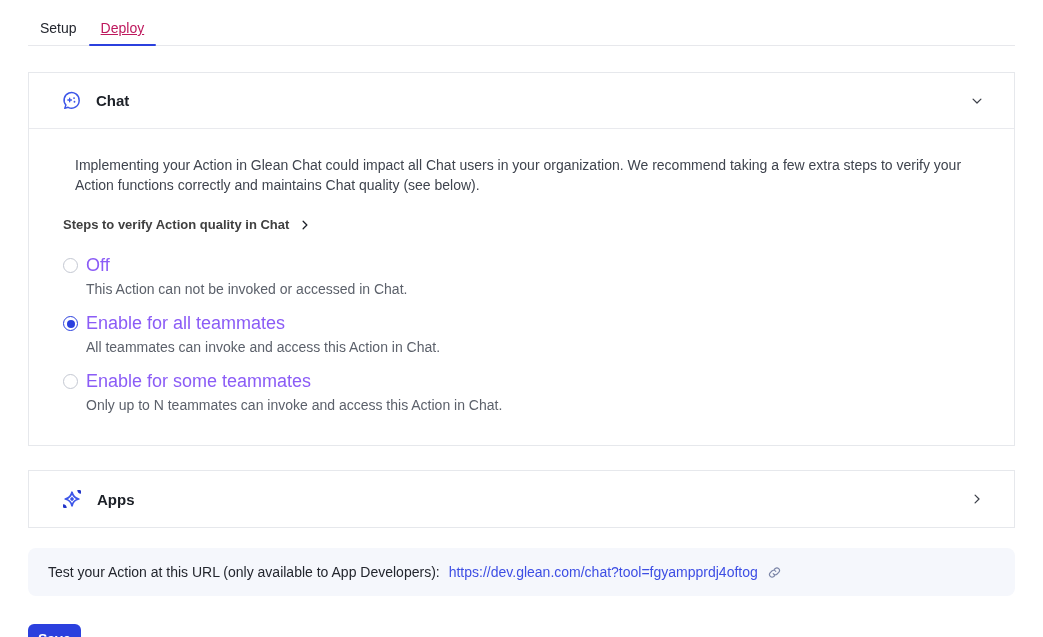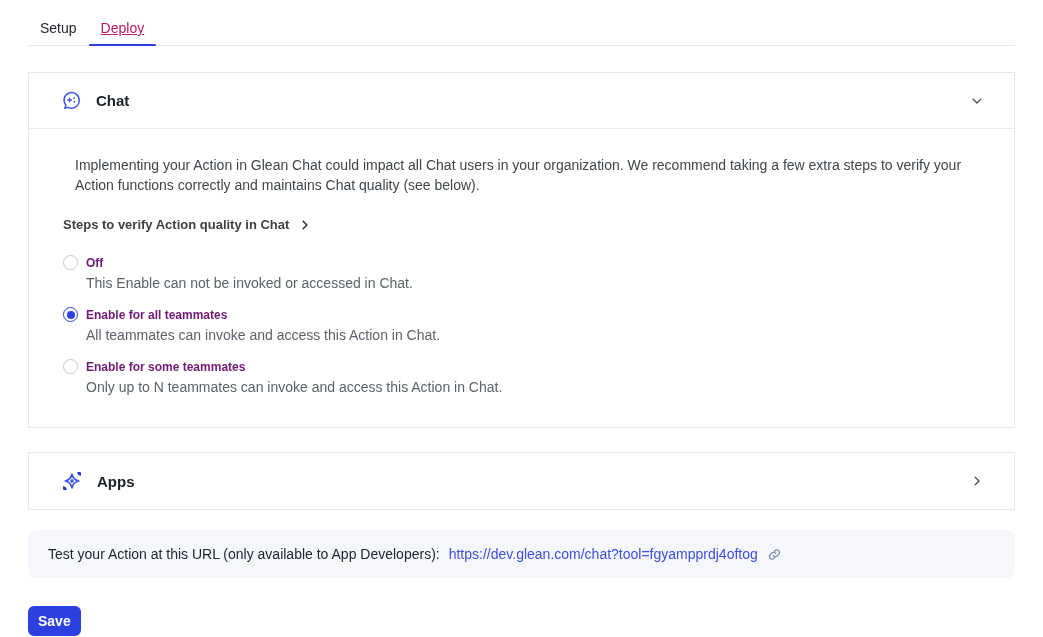--- a/index.html
+++ b/index.html
@@ -64,21 +64,21 @@
     width: 15px; height: 15px; border-radius: 50%;
     border: 1.5px solid #c4c8d2; background: #fff;
     flex: 0 0 auto; position: relative;
   }
   .radio.checked { border-color: #2b40de; }
   .radio.checked::after {
     content: ""; position: absolute; top: 50%; left: 50%;
     width: 8px; height: 8px; border-radius: 50%;
     background: #2b40de; transform: translate(-50%, -50%);
   }
-  .option-label { margin-left: 8px; font-size: 12px; font-weight: 700; color: #701a75; }
+  .option-label { margin-left: 8px; font-size: 18px; font-weight: 400; color: #8b5cf6; }
   .option-desc { margin: 5px 0 0 23px; font-size: 14px; color: #5c616b; }
 
   
   .url-bar {
     margin-top: 20px; height: 48px; border-radius: 8px;
     background: #f5f7fc;
     display: flex; align-items: center;
     padding: 0 20px; font-size: 14px; color: #23262e;
   }
   .url-link {
@@ -135,21 +135,21 @@
         </svg>
       </div>
 
       <div class="options">
 
         <div class="option">
           <div class="option-row">
             <span class="radio"></span>
             <span class="option-label">Off</span>
           </div>
-          <div class="option-desc">This Enable can not be invoked or accessed in Chat.</div>
+          <div class="option-desc">This Action can not be invoked or accessed in Chat.</div>
         </div>
 
         <div class="option">
           <div class="option-row">
             <span class="radio checked"></span>
             <span class="option-label">Enable for all teammates</span>
           </div>
           <div class="option-desc">All teammates can invoke and access this Action in Chat.</div>
         </div>
 

